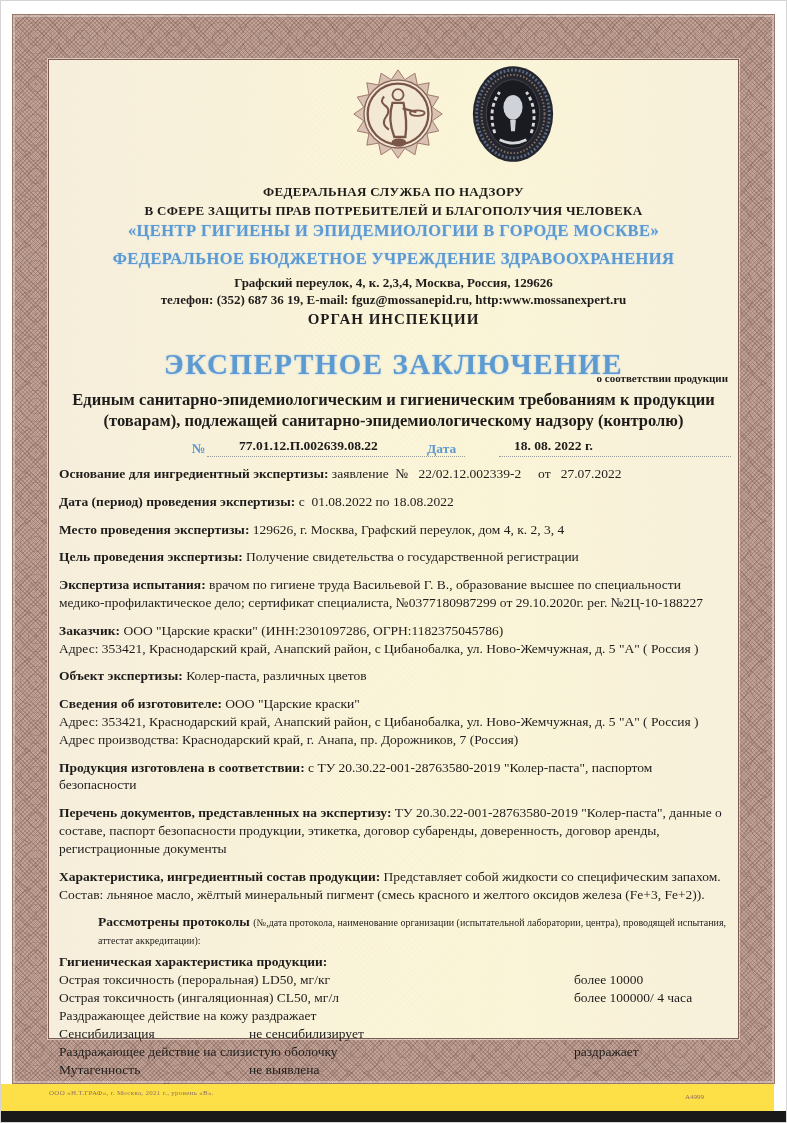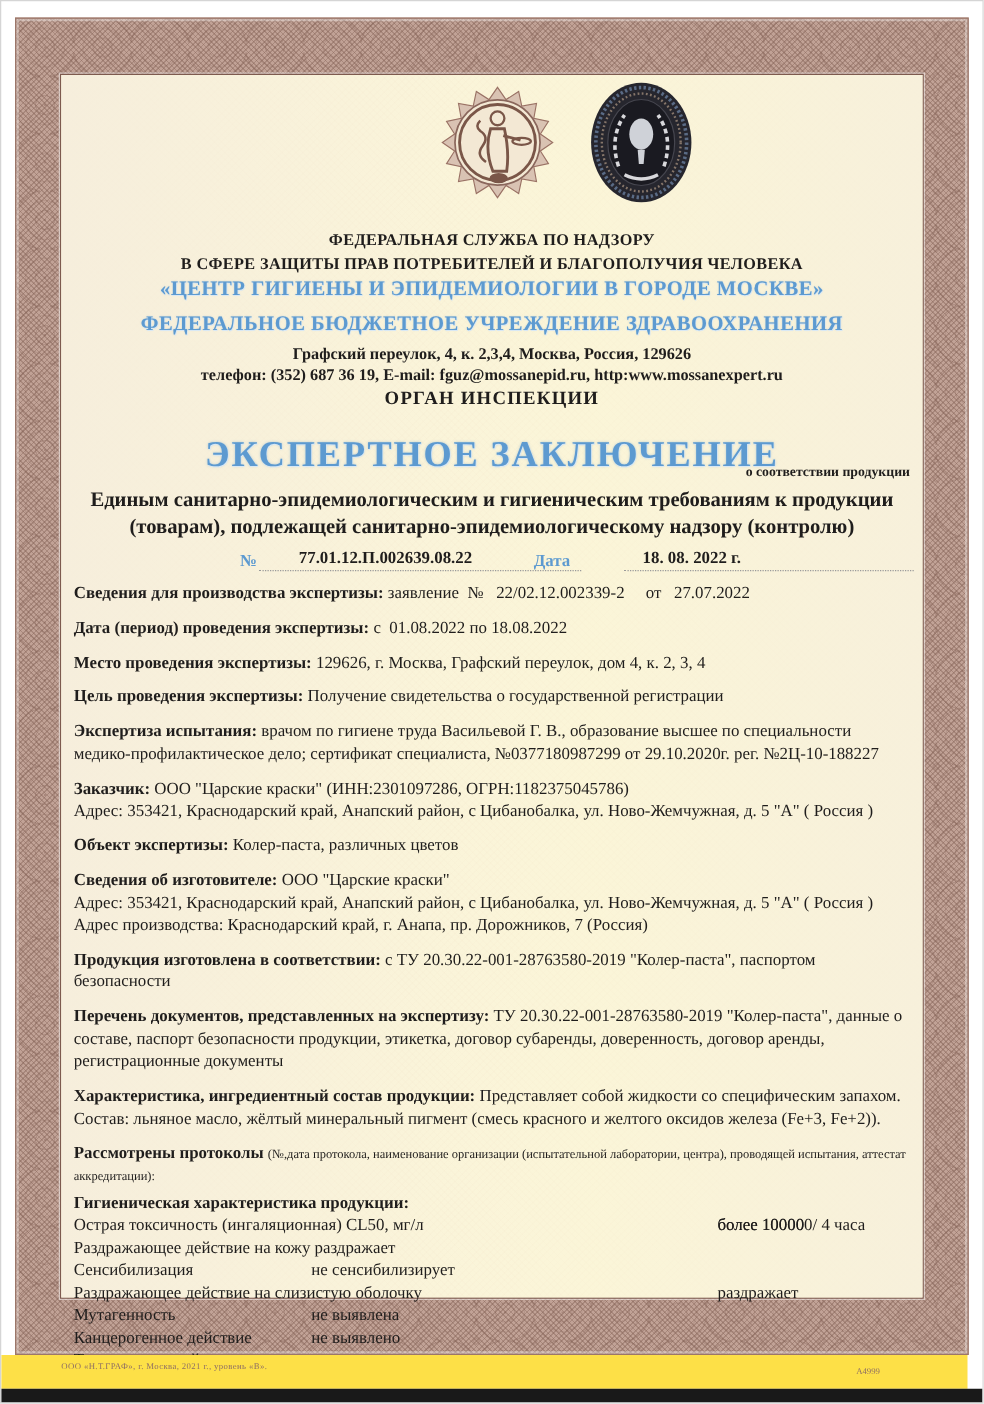--- a/index.html
+++ b/index.html
@@ -57,21 +57,21 @@
   .d-lbl { position:absolute; left:368px; top:4px; }
   .d-val { position:absolute; left:455px; top:1px; }
   .dots { position:absolute; top:19px; height:0; border-bottom:1px dotted #9a9a9a; }
   .d1 { left:148px; width:258px; } .d2 { left:440px; width:232px; }
   .docbody { font-size:13.5px; line-height:1.32; margin-top:4px; }
   .para { margin:0 0 10px 0; }
   .para b { font-weight:bold; }
   .pt { white-space:pre-wrap; }
   .line { display:block; }
   .note { font-size:10px; }
-  .p-protocols { margin-bottom:4px; }
+  .p-protocols { margin-bottom:4px;margin-left:39px; }
   .hyg-title { font-weight:bold; }
   .hyg-row { position:relative; line-height:1.34; }
   .hv { position:absolute; top:0; white-space:nowrap; }
   .hv.mid { left:190px; }
   .hv.right { left:515px; }
   .footer-strip { position:absolute; left:0; right:12px; bottom:11px; height:27px; background:#fde047; }
   .f-left { position:absolute; left:48px; top:5px; font-size:7px; color:#8f6f63; letter-spacing:.3px; }
   .f-right { position:absolute; right:70px; top:9px; font-size:7px; color:#8f6f63; }
   .bottom-bar { position:absolute; left:0; right:0; bottom:0; height:11px; background:#191919; }
 </style>
@@ -122,36 +122,36 @@
       <div class="numrow">
         <span class="lblb n-lbl">№</span>
         <span class="n-val">77.01.12.П.002639.08.22</span>
         <span class="lblb d-lbl">Дата</span>
         <span class="d-val">18. 08. 2022 г.</span>
         <i class="dots d1"></i>
         <i class="dots d2"></i>
       </div>
 
       <div class="docbody">
-        <p class="para"><b>Сведения для производства экспертизы:</b> <span class="pt">заявление  №   22/02.12.002339-2     от   27.07.2022</span></p>
+        <p class="para"><b>Основание для ингредиентный экспертизы:</b> <span class="pt">заявление  №   22/02.12.002339-2     от   27.07.2022</span></p>
         <p class="para"><b>Дата (период) проведения экспертизы:</b> <span class="pt">с  01.08.2022 по 18.08.2022</span></p>
         <p class="para"><b>Место проведения экспертизы:</b> <span class="pt">129626, г. Москва, Графский переулок, дом 4, к. 2, 3, 4</span></p>
         <p class="para"><b>Цель проведения экспертизы:</b> <span class="pt">Получение свидетельства о государственной регистрации</span></p>
         <p class="para"><b>Экспертиза испытания:</b> <span class="pt">врачом по гигиене труда Васильевой Г. В., образование высшее по специальности медико-профилактическое дело; сертификат специалиста, №0377180987299 от 29.10.2020г. рег. №2Ц-10-188227</span></p>
         <p class="para"><b>Заказчик:</b> <span class="pt">ООО "Царские краски" (ИНН:2301097286, ОГРН:1182375045786)</span><span class="line">Адрес: 353421, Краснодарский край, Анапский район, с Цибанобалка, ул. Ново-Жемчужная, д. 5 "А" ( Россия )</span></p>
         <p class="para"><b>Объект экспертизы:</b> <span class="pt">Колер-паста, различных цветов</span></p>
         <p class="para"><b>Сведения об изготовителе:</b> <span class="pt">ООО "Царские краски"</span><span class="line">Адрес: 353421, Краснодарский край, Анапский район, с Цибанобалка, ул. Ново-Жемчужная, д. 5 "А" ( Россия )</span><span class="line">Адрес производства: Краснодарский край, г. Анапа, пр. Дорожников, 7 (Россия)</span></p>
         <p class="para"><b>Продукция изготовлена в соответствии:</b> <span class="pt">с ТУ 20.30.22-001-28763580-2019 "Колер-паста", паспортом безопасности</span></p>
         <p class="para"><b>Перечень документов, представленных на экспертизу:</b> <span class="pt">ТУ 20.30.22-001-28763580-2019 "Колер-паста", данные о составе, паспорт безопасности продукции, этикетка, договор субаренды, доверенность, договор аренды, регистрационные документы</span></p>
         <p class="para"><b>Характеристика, ингредиентный состав продукции:</b> <span class="pt">Представляет собой жидкости со специфическим запахом. Состав: льняное масло, жёлтый минеральный пигмент (смесь красного и желтого оксидов железа (Fe+3, Fe+2)).</span></p>
         <p class="para p-protocols"><b>Рассмотрены протоколы</b> <span class="note">(№,дата протокола, наименование организации (испытательной лаборатории, центра), проводящей испытания, аттестат аккредитации):</span></p>
 
         <div class="hyg">
           <div class="hyg-title">Гигиеническая характеристика продукции:</div>
-          <div class="hyg-row"><span class="hv right">более 10000</span></div>
+          <div class="hyg-row"><span>Острая токсичность (пероральная) LD50, мг/кг</span><span class="hv right">более 10000</span></div>
           <div class="hyg-row"><span>Острая токсичность (ингаляционная) CL50, мг/л</span><span class="hv right">более 100000/ 4 часа</span></div>
           <div class="hyg-row"><span>Раздражающее действие на кожу раздражает</span></div>
           <div class="hyg-row"><span>Сенсибилизация</span><span class="hv mid">не сенсибилизирует</span></div>
           <div class="hyg-row"><span>Раздражающее действие на слизистую оболочку</span><span class="hv right">раздражает</span></div>
           <div class="hyg-row"><span>Мутагенность</span><span class="hv mid">не выявлена</span></div>
           <div class="hyg-row"><span>Канцерогенное действие</span><span class="hv mid">не выявлено</span></div>
           <div class="hyg-row"><span>Тератогенное действие</span><span class="hv mid">не выявлено</span></div>
         </div>
 
       </div>

